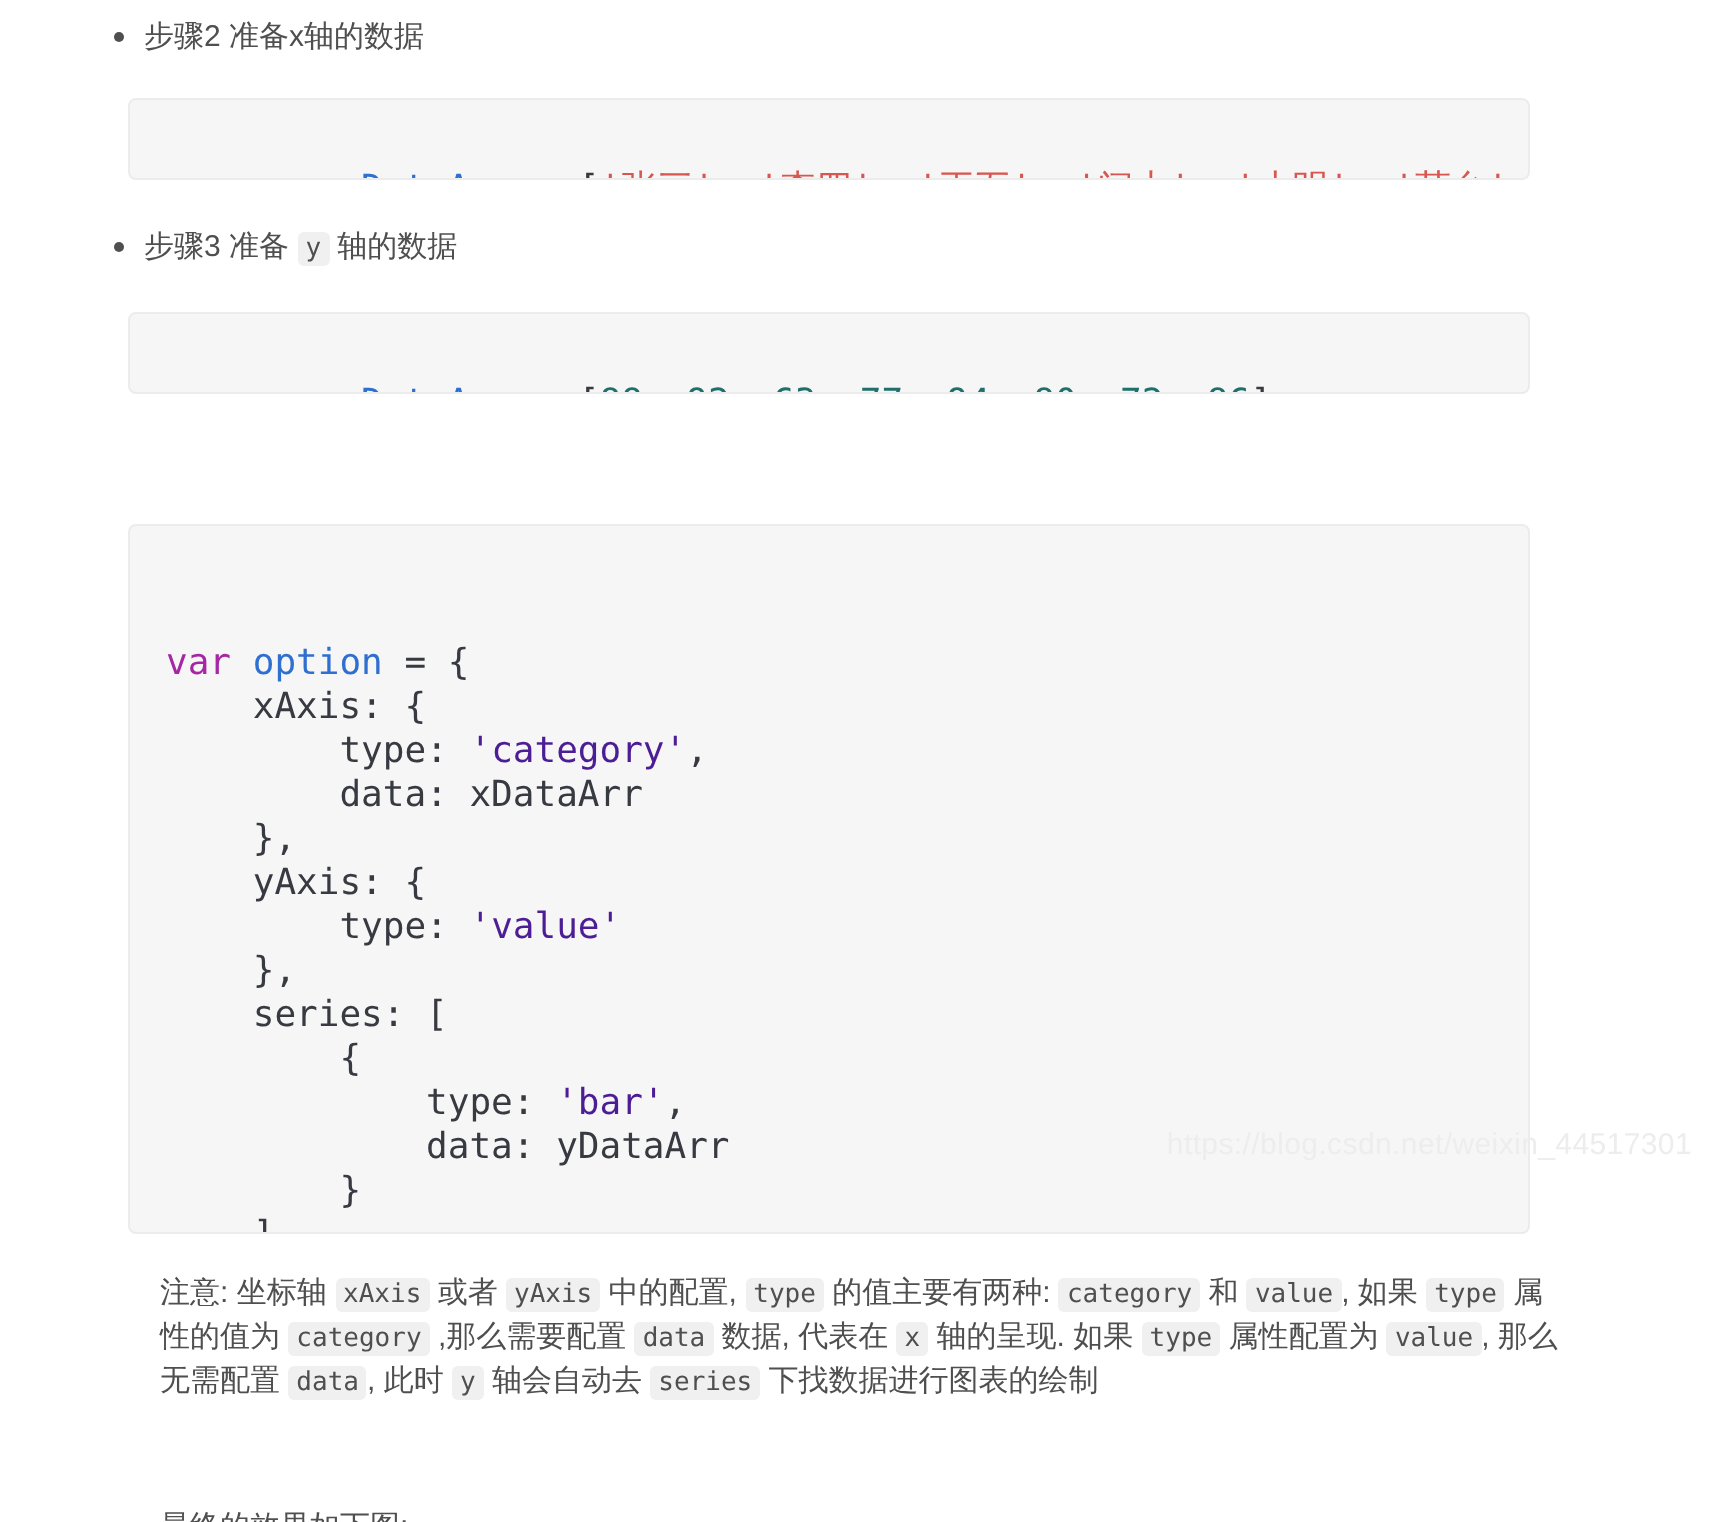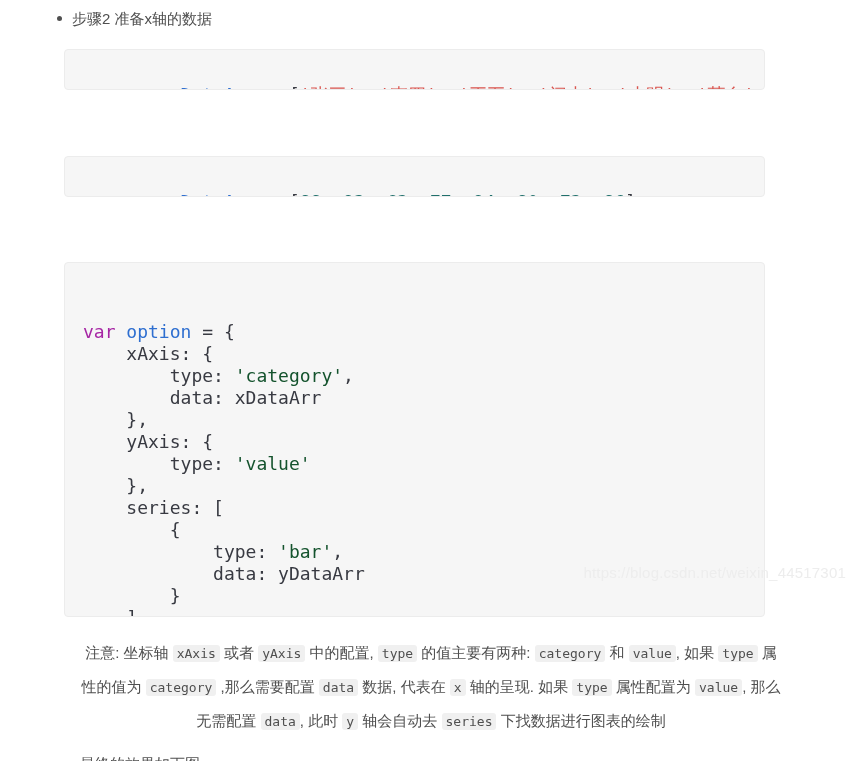--- a/index.html
+++ b/index.html
@@ -56,43 +56,42 @@
     color: #383a42;
     white-space: pre;
     overflow: hidden;
     padding: 12px 18px;
   }
   .code-block.small { padding: 12px 18px; }
 
   
   .tok-kw   { color: #a626a4; }   
   .tok-var  { color: #2f6fd0; }   
-  .tok-str  { color: #14532d; }   
+  .tok-str  { color: #4c1d95; }   
   .tok-str-light { color: #d9554f; }
   .tok-num  { color: #1f6f6b; }   
   .tok-plain{ color: #383a42; }
   .tok-punct{ color: #383a42; }
 
   
   .icode {
     font-family: "DejaVu Sans Mono", "Liberation Mono", monospace;
     font-size: 13px;
     background: #f0f0f0;
     border-radius: 3px;
     padding: 1px 4px;
     color: #4f4f4f;
     white-space: pre;
   }
 
   
   .note-para {
     font-size: 15px;
-    line-height: 33px;
+    line-height: 21px;
     color: #4f4f4f;
-    text-align: center;
   }
 
   .final-line {
     font-size: 15px;
     line-height: 22px;
     color: #4f4f4f;
     margin-top: 24px;
   }
 
   
@@ -118,20 +117,24 @@
 
   <div class="bullet-item abs" style="left:0; top:8px; width:780px;">
     <span class="dot"></span>
     <span class="bullet-text">步骤2 准备x轴的数据</span>
   </div>
 
   <div class="code-block small abs" style="left:64px; top:49px; width:701px; height:41px;">
     <span class="tok-kw">var</span><span class="tok-plain"> </span><span class="tok-var">xDataArr</span><span class="tok-plain"> = </span><span class="tok-punct">[</span><span id="xdata-values"><span class="tok-str-light">'张三'</span><span class="tok-punct">, </span><span class="tok-str-light">'李四'</span><span class="tok-punct">, </span><span class="tok-str-light">'王五'</span><span class="tok-punct">, </span><span class="tok-str-light">'闰土'</span><span class="tok-punct">, </span><span class="tok-str-light">'小明'</span><span class="tok-punct">, </span><span class="tok-str-light">'茅台'</span><span class="tok-punct">, </span><span class="tok-str-light">'二妞'</span><span class="tok-punct">, </span><span class="tok-str-light">'大强'</span></span><span class="tok-punct">]</span>
   </div>
 
+  <div class="bullet-item abs" style="left:0; top:113px; width:780px;">
+    <span class="dot"></span>
+    <span>步骤3 准备 </span><span class="icode">y</span><span> 轴的数据</span>
+  </div>
 
   <div class="code-block small abs" style="left:64px; top:156px; width:701px; height:41px;">
     <span class="tok-kw">var</span><span class="tok-plain"> </span><span class="tok-var">yDataArr</span><span class="tok-plain"> = </span><span class="tok-punct">[</span><span id="ydata-values"><span class="tok-num">88</span><span class="tok-punct">, </span><span class="tok-num">92</span><span class="tok-punct">, </span><span class="tok-num">63</span><span class="tok-punct">, </span><span class="tok-num">77</span><span class="tok-punct">, </span><span class="tok-num">94</span><span class="tok-punct">, </span><span class="tok-num">80</span><span class="tok-punct">, </span><span class="tok-num">72</span><span class="tok-punct">, </span><span class="tok-num">86</span></span><span class="tok-punct">]</span>
   </div>
 
 
   <div class="code-block abs" style="left:64px; top:262px; width:701px; height:355px; padding:14px 18px;" id="option-code">
   <div><span class="tok-plain"></span><span class="tok-kw">var</span><span class="tok-plain"> </span><span class="tok-var">option</span><span class="tok-plain"> = {</span></div><div><span class="tok-plain">    </span><span class="tok-plain">xAxis: {</span></div><div><span class="tok-plain">        </span><span class="tok-plain">type: </span><span class="tok-str">'category'</span><span class="tok-plain">,</span></div><div><span class="tok-plain">        </span><span class="tok-plain">data: xDataArr</span></div><div><span class="tok-plain">    </span><span class="tok-plain">},</span></div><div><span class="tok-plain">    </span><span class="tok-plain">yAxis: {</span></div><div><span class="tok-plain">        </span><span class="tok-plain">type: </span><span class="tok-str">'value'</span></div><div><span class="tok-plain">    </span><span class="tok-plain">},</span></div><div><span class="tok-plain">    </span><span class="tok-plain">series: [</span></div><div><span class="tok-plain">        </span><span class="tok-plain">{</span></div><div><span class="tok-plain">            </span><span class="tok-plain">type: </span><span class="tok-str">'bar'</span><span class="tok-plain">,</span></div><div><span class="tok-plain">            </span><span class="tok-plain">data: yDataArr</span></div><div><span class="tok-plain">        </span><span class="tok-plain">}</span></div><div><span class="tok-plain">    </span><span class="tok-plain">]</span></div></div>
 
   <div class="note-para abs" style="left:80px; top:636px; width:702px;" id="note-para">

